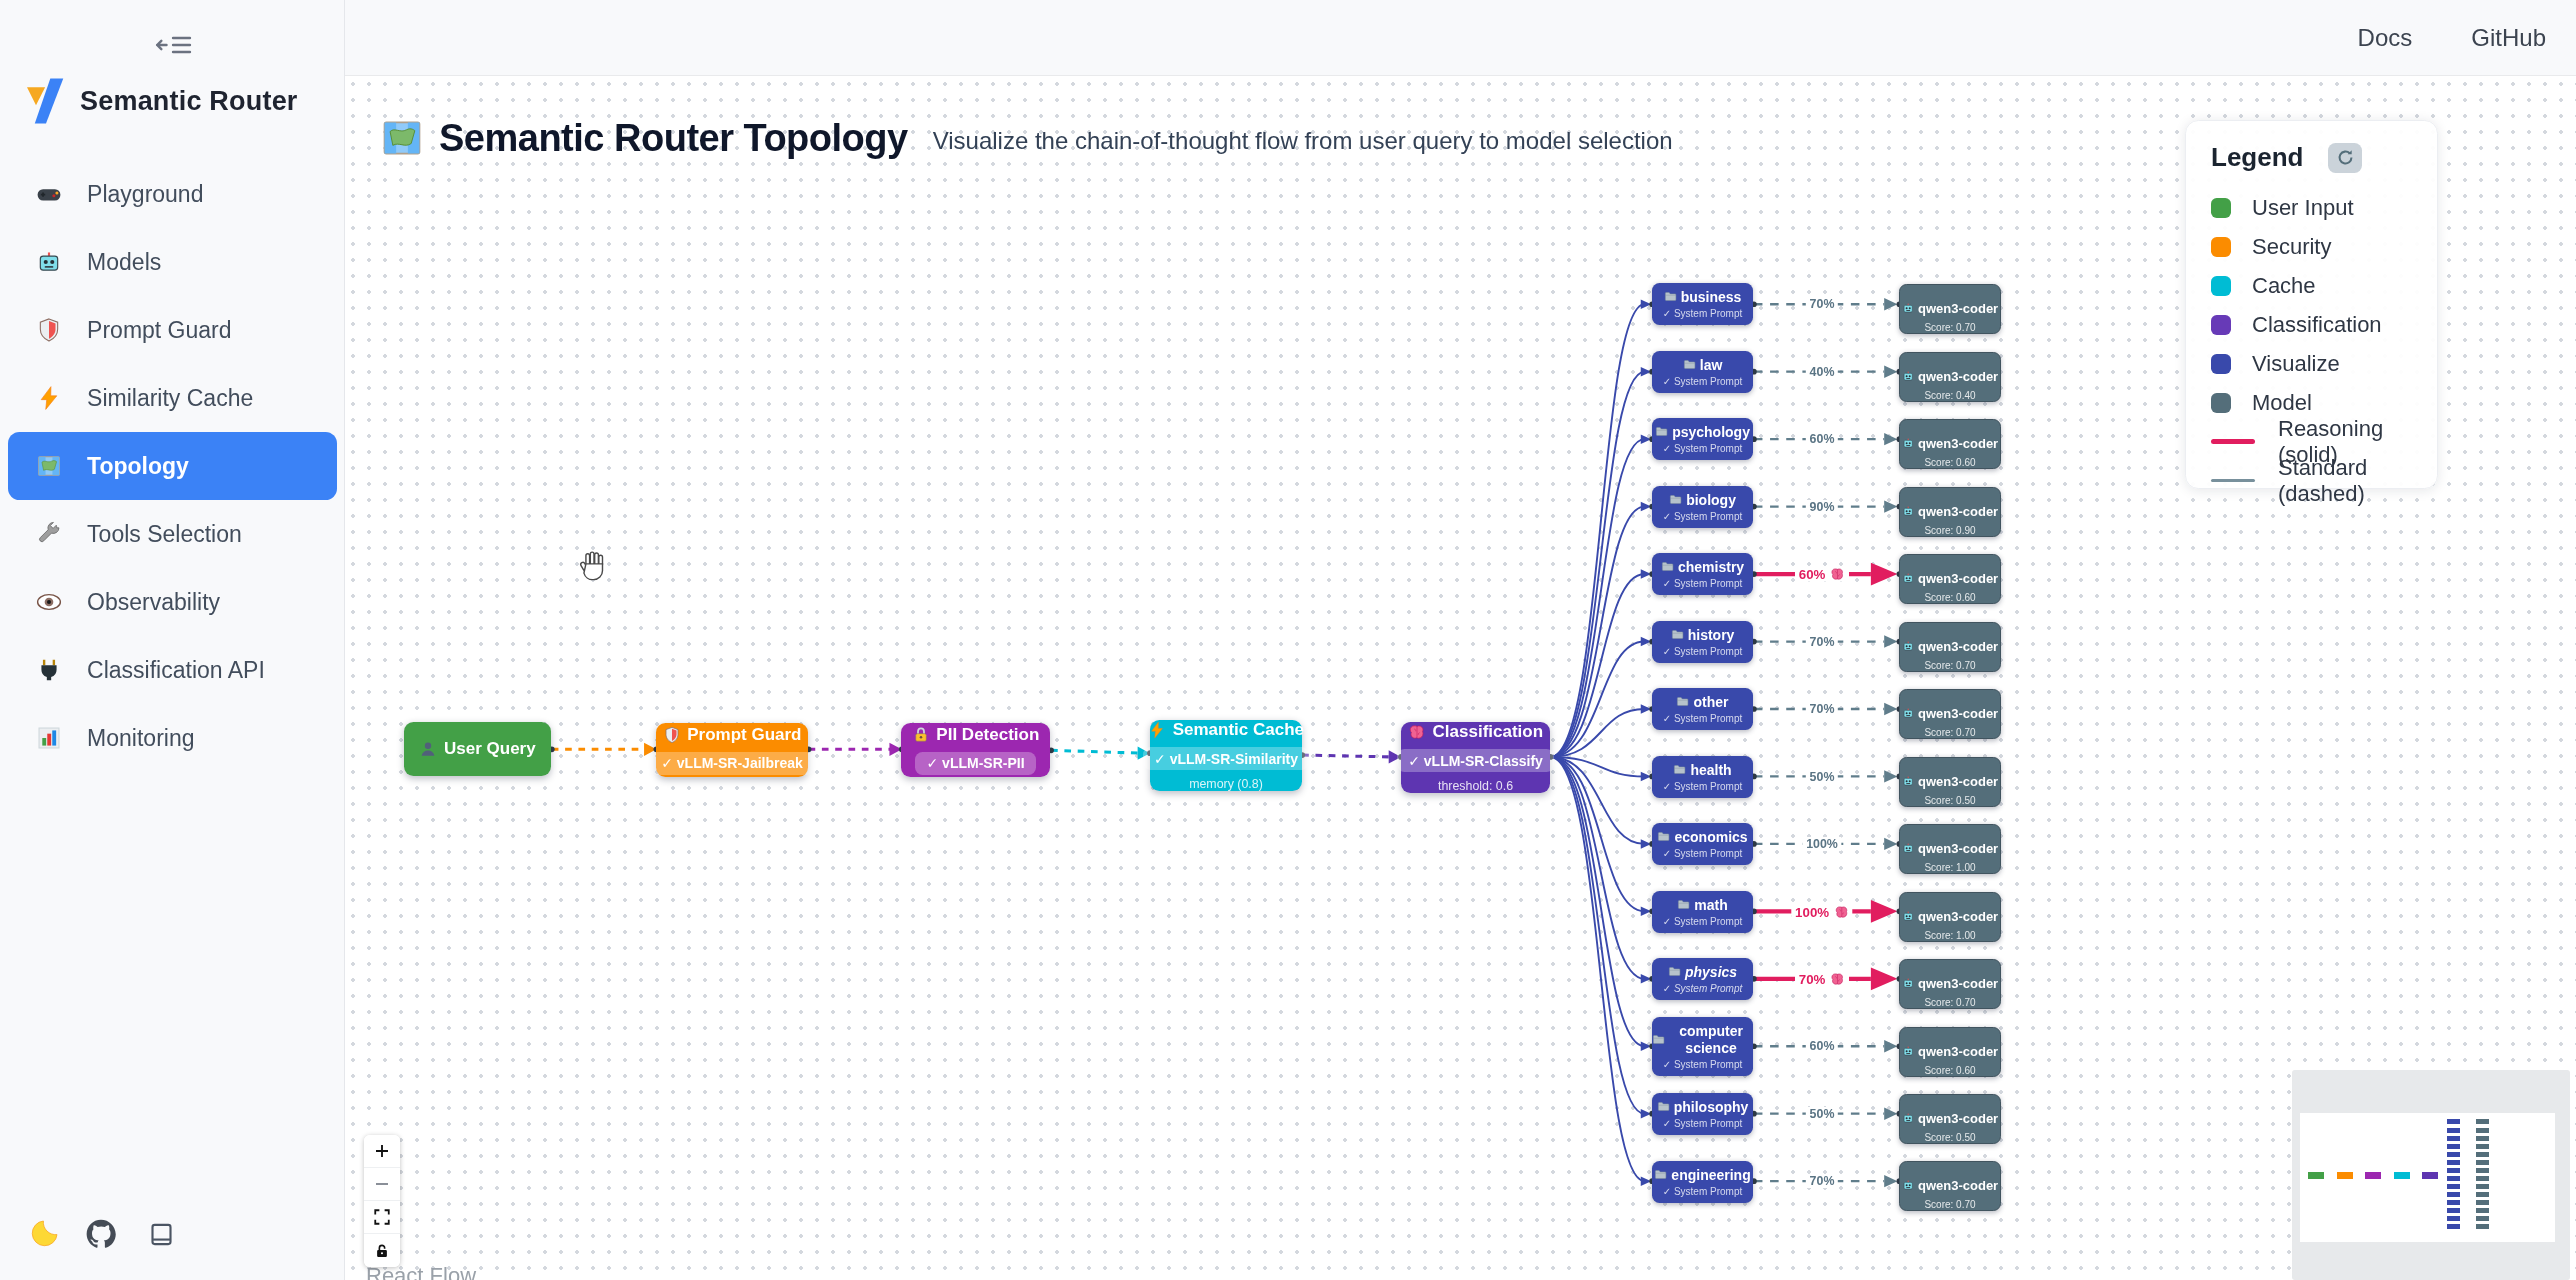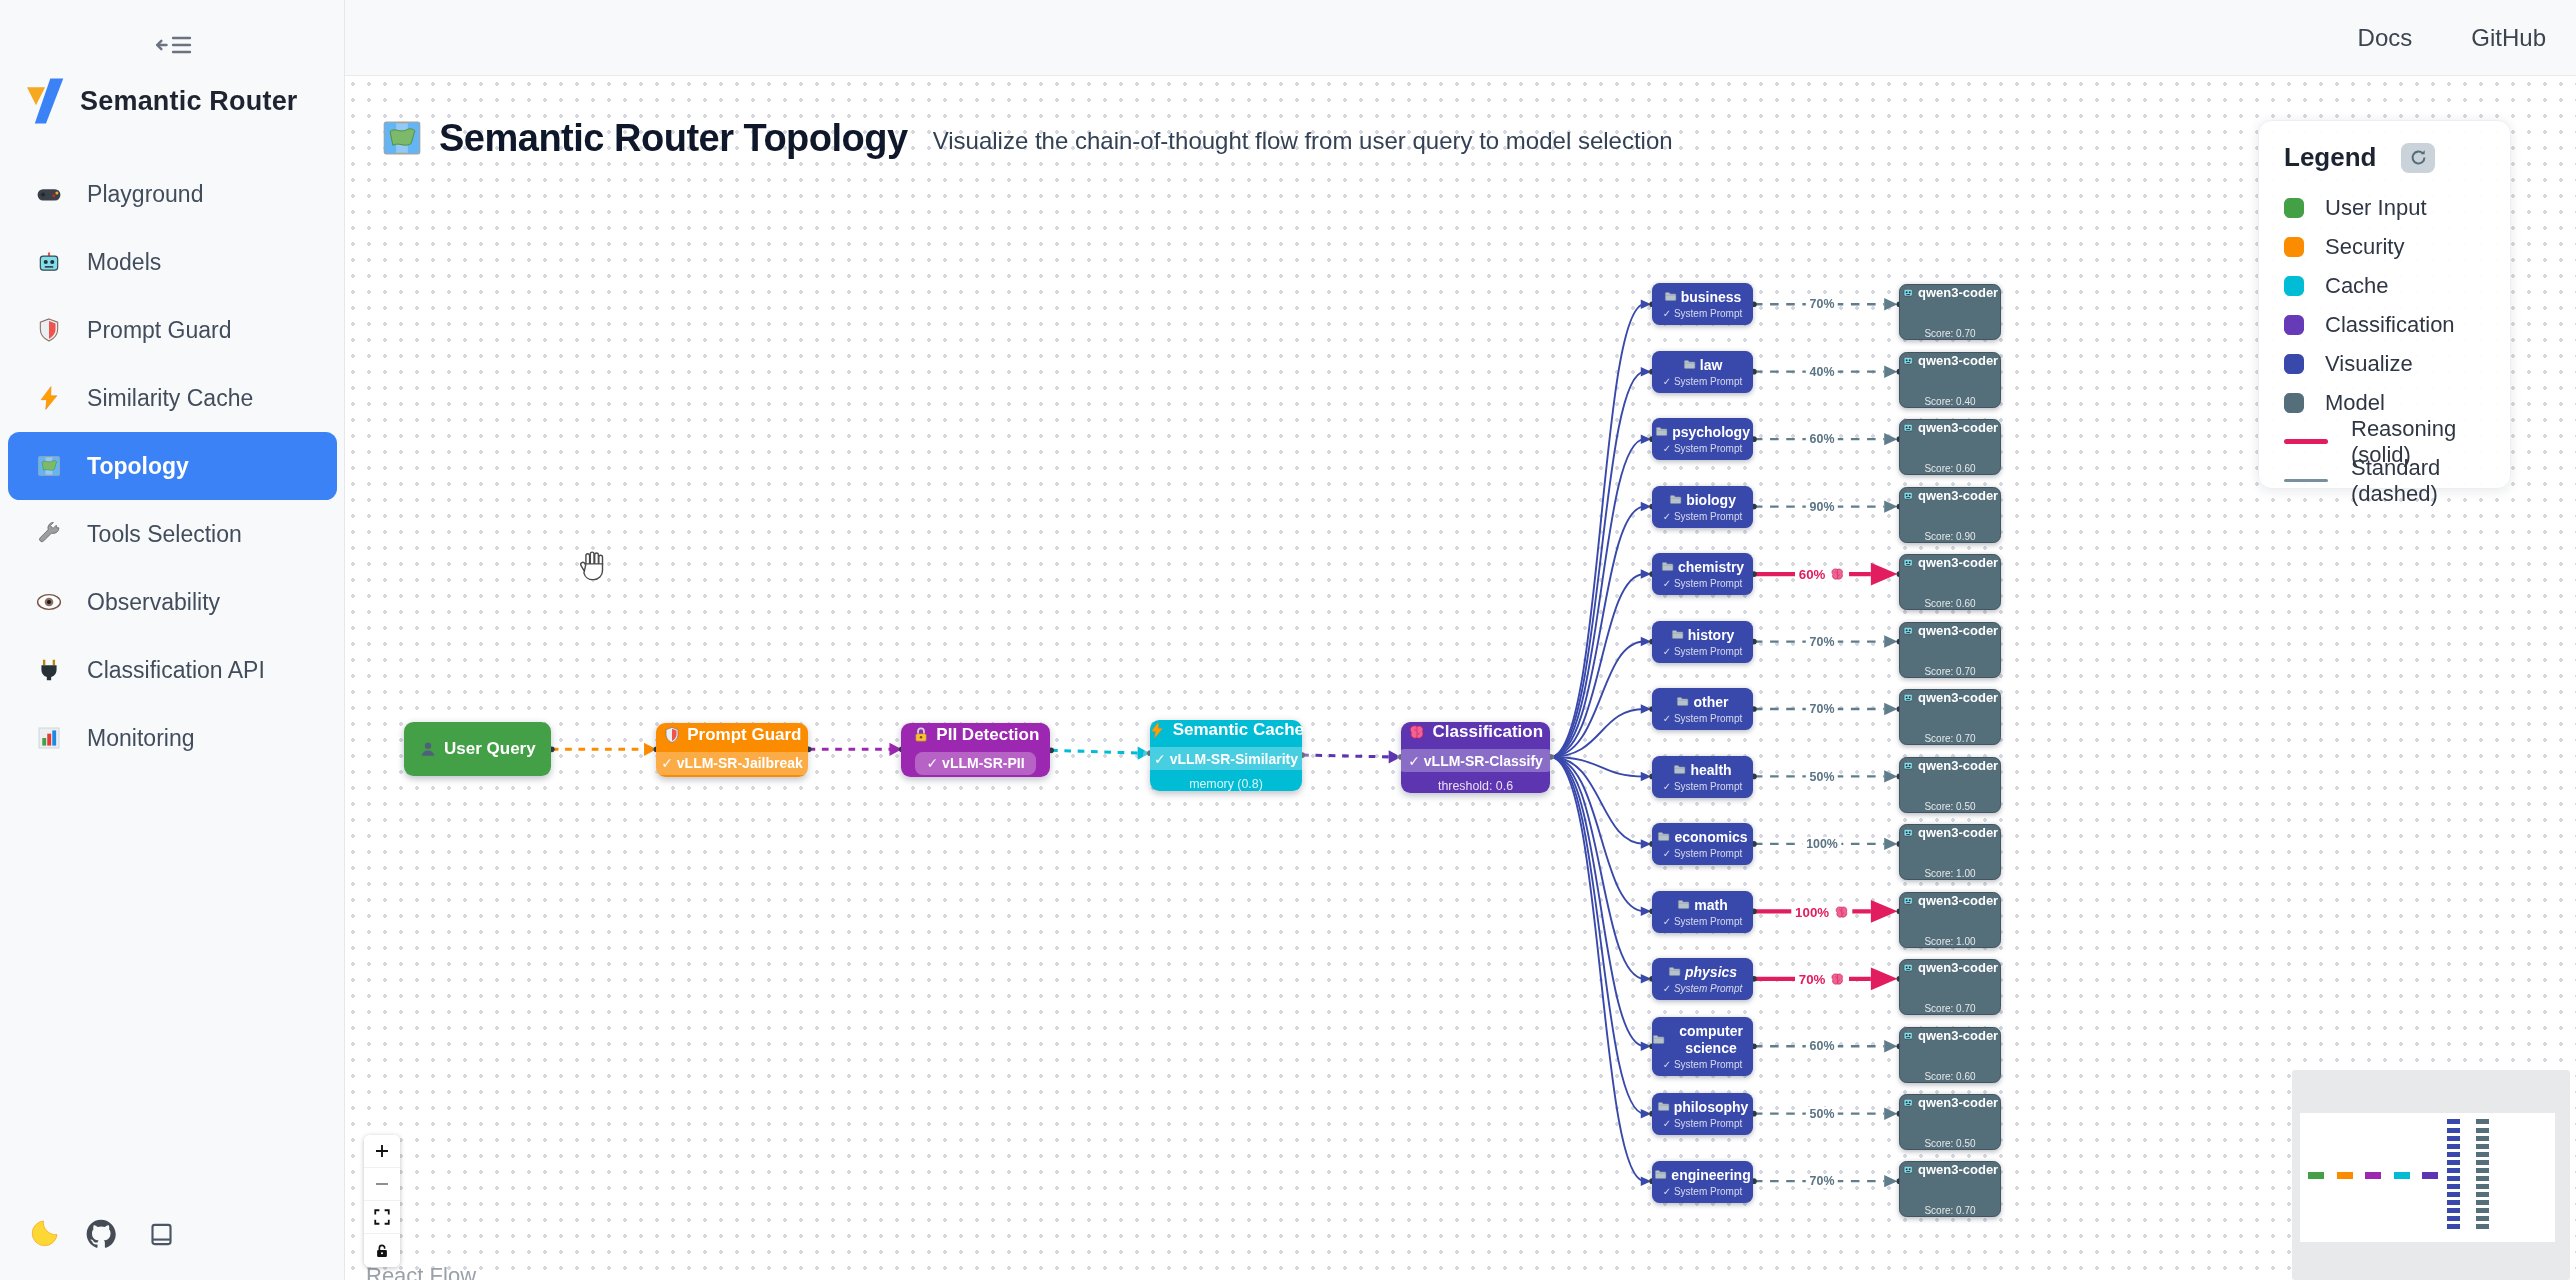--- a/index.html
+++ b/index.html
@@ -38,31 +38,31 @@
   .pnode-title{display:flex;align-items:center;font-size:17px;font-weight:700;white-space:nowrap;}
   .pnode-icon{width:18px;height:18px;margin-right:6.7px;}
   .node-badge{font-size:14px;font-weight:600;background:rgba(255,255,255,.28);border-radius:7.6px;padding:3.8px 11.4px;white-space:nowrap;}
   .node-sub{font-size:12.4px;color:rgba(255,255,255,.85);}
 
   .cat-node{position:absolute;width:101px;background:#3949ab;border-radius:7.6px;color:#fff;display:flex;flex-direction:column;align-items:center;justify-content:center;gap:2.9px;box-shadow:0 1.9px 5.7px rgba(30,35,60,.3);pointer-events:auto;cursor:grab;}
   .cat-title{display:flex;align-items:center;font-size:14px;font-weight:700;line-height:1.15;text-align:center;}
   .cat-icon{width:13.3px;height:13.3px;margin-right:3.8px;flex:0 0 auto;}
   .cat-sub{font-size:10px;color:rgba(255,255,255,.78);white-space:nowrap;}
 
-  .model-node{position:absolute;width:102px;height:56px;background:#546e7a;border:1.9px solid #41545f;border-radius:7.6px;color:#fff;display:flex;flex-direction:column;align-items:center;justify-content:space-between;gap:0;box-shadow:0 1.9px 5.7px rgba(30,35,60,.3);pointer-events:auto;cursor:grab;}
+  .model-node{position:absolute;width:102px;height:50px;background:#546e7a;border:1.9px solid #41545f;border-radius:7.6px;color:#fff;display:flex;flex-direction:column;align-items:center;justify-content:flex-end;gap:6px;box-shadow:0 1.9px 5.7px rgba(30,35,60,.3);pointer-events:auto;cursor:grab;}
   .model-title{display:flex;align-items:center;font-size:13px;font-weight:700;white-space:nowrap;}
   .model-icon{width:12.4px;height:12.4px;margin-right:3.8px;}
   .model-sub{font-size:10px;color:rgba(255,255,255,.85);}
 
   .edge-label{position:absolute;transform:translate(-50%,-50%);background:#fff;padding:0 3.8px;font-size:12.4px;font-weight:600;color:#5a7484;white-space:nowrap;display:flex;align-items:center;z-index:3;}
   .edge-label.rsn{font-size:13.3px;font-weight:800;color:#e11d5f;}
   .rsn-brain{width:15px;height:15px;margin-left:4.8px;}
 
   
-  .legend{position:absolute;left:1913px;top:44px;width:253px;height:369px;background:rgba(255,255,255,.94);border:1px solid #eceef2;border-radius:13.3px;box-shadow:0 1.9px 11.4px rgba(20,25,50,.10);padding:21px 25px;z-index:10;}
+  .legend{position:absolute;left:1840px;top:44px;width:253px;height:369px;background:rgba(255,255,255,.94);border:1px solid #eceef2;border-radius:13.3px;box-shadow:0 1.9px 11.4px rgba(20,25,50,.10);padding:21px 25px;z-index:10;}
   .legend-head{display:flex;align-items:center;gap:25px;}
   .legend-title{font-size:26px;font-weight:700;color:#1b2430;}
   .legend-refresh{width:34px;height:30px;background:#cbd3da;border:none;border-radius:7.6px;display:flex;align-items:center;justify-content:center;cursor:pointer;}
   .legend-refresh [data-icon]{width:19px;height:19px;}
   .legend-item{display:flex;align-items:center;height:39px;}
   .legend-swatch{width:20px;height:20px;border-radius:5.7px;margin-right:21px;flex:0 0 auto;}
   .legend-label{font-size:22px;color:#2f3744;}
   .legend-line{width:44px;border-radius:2.9px;margin-right:23px;flex:0 0 auto;}
 
   

